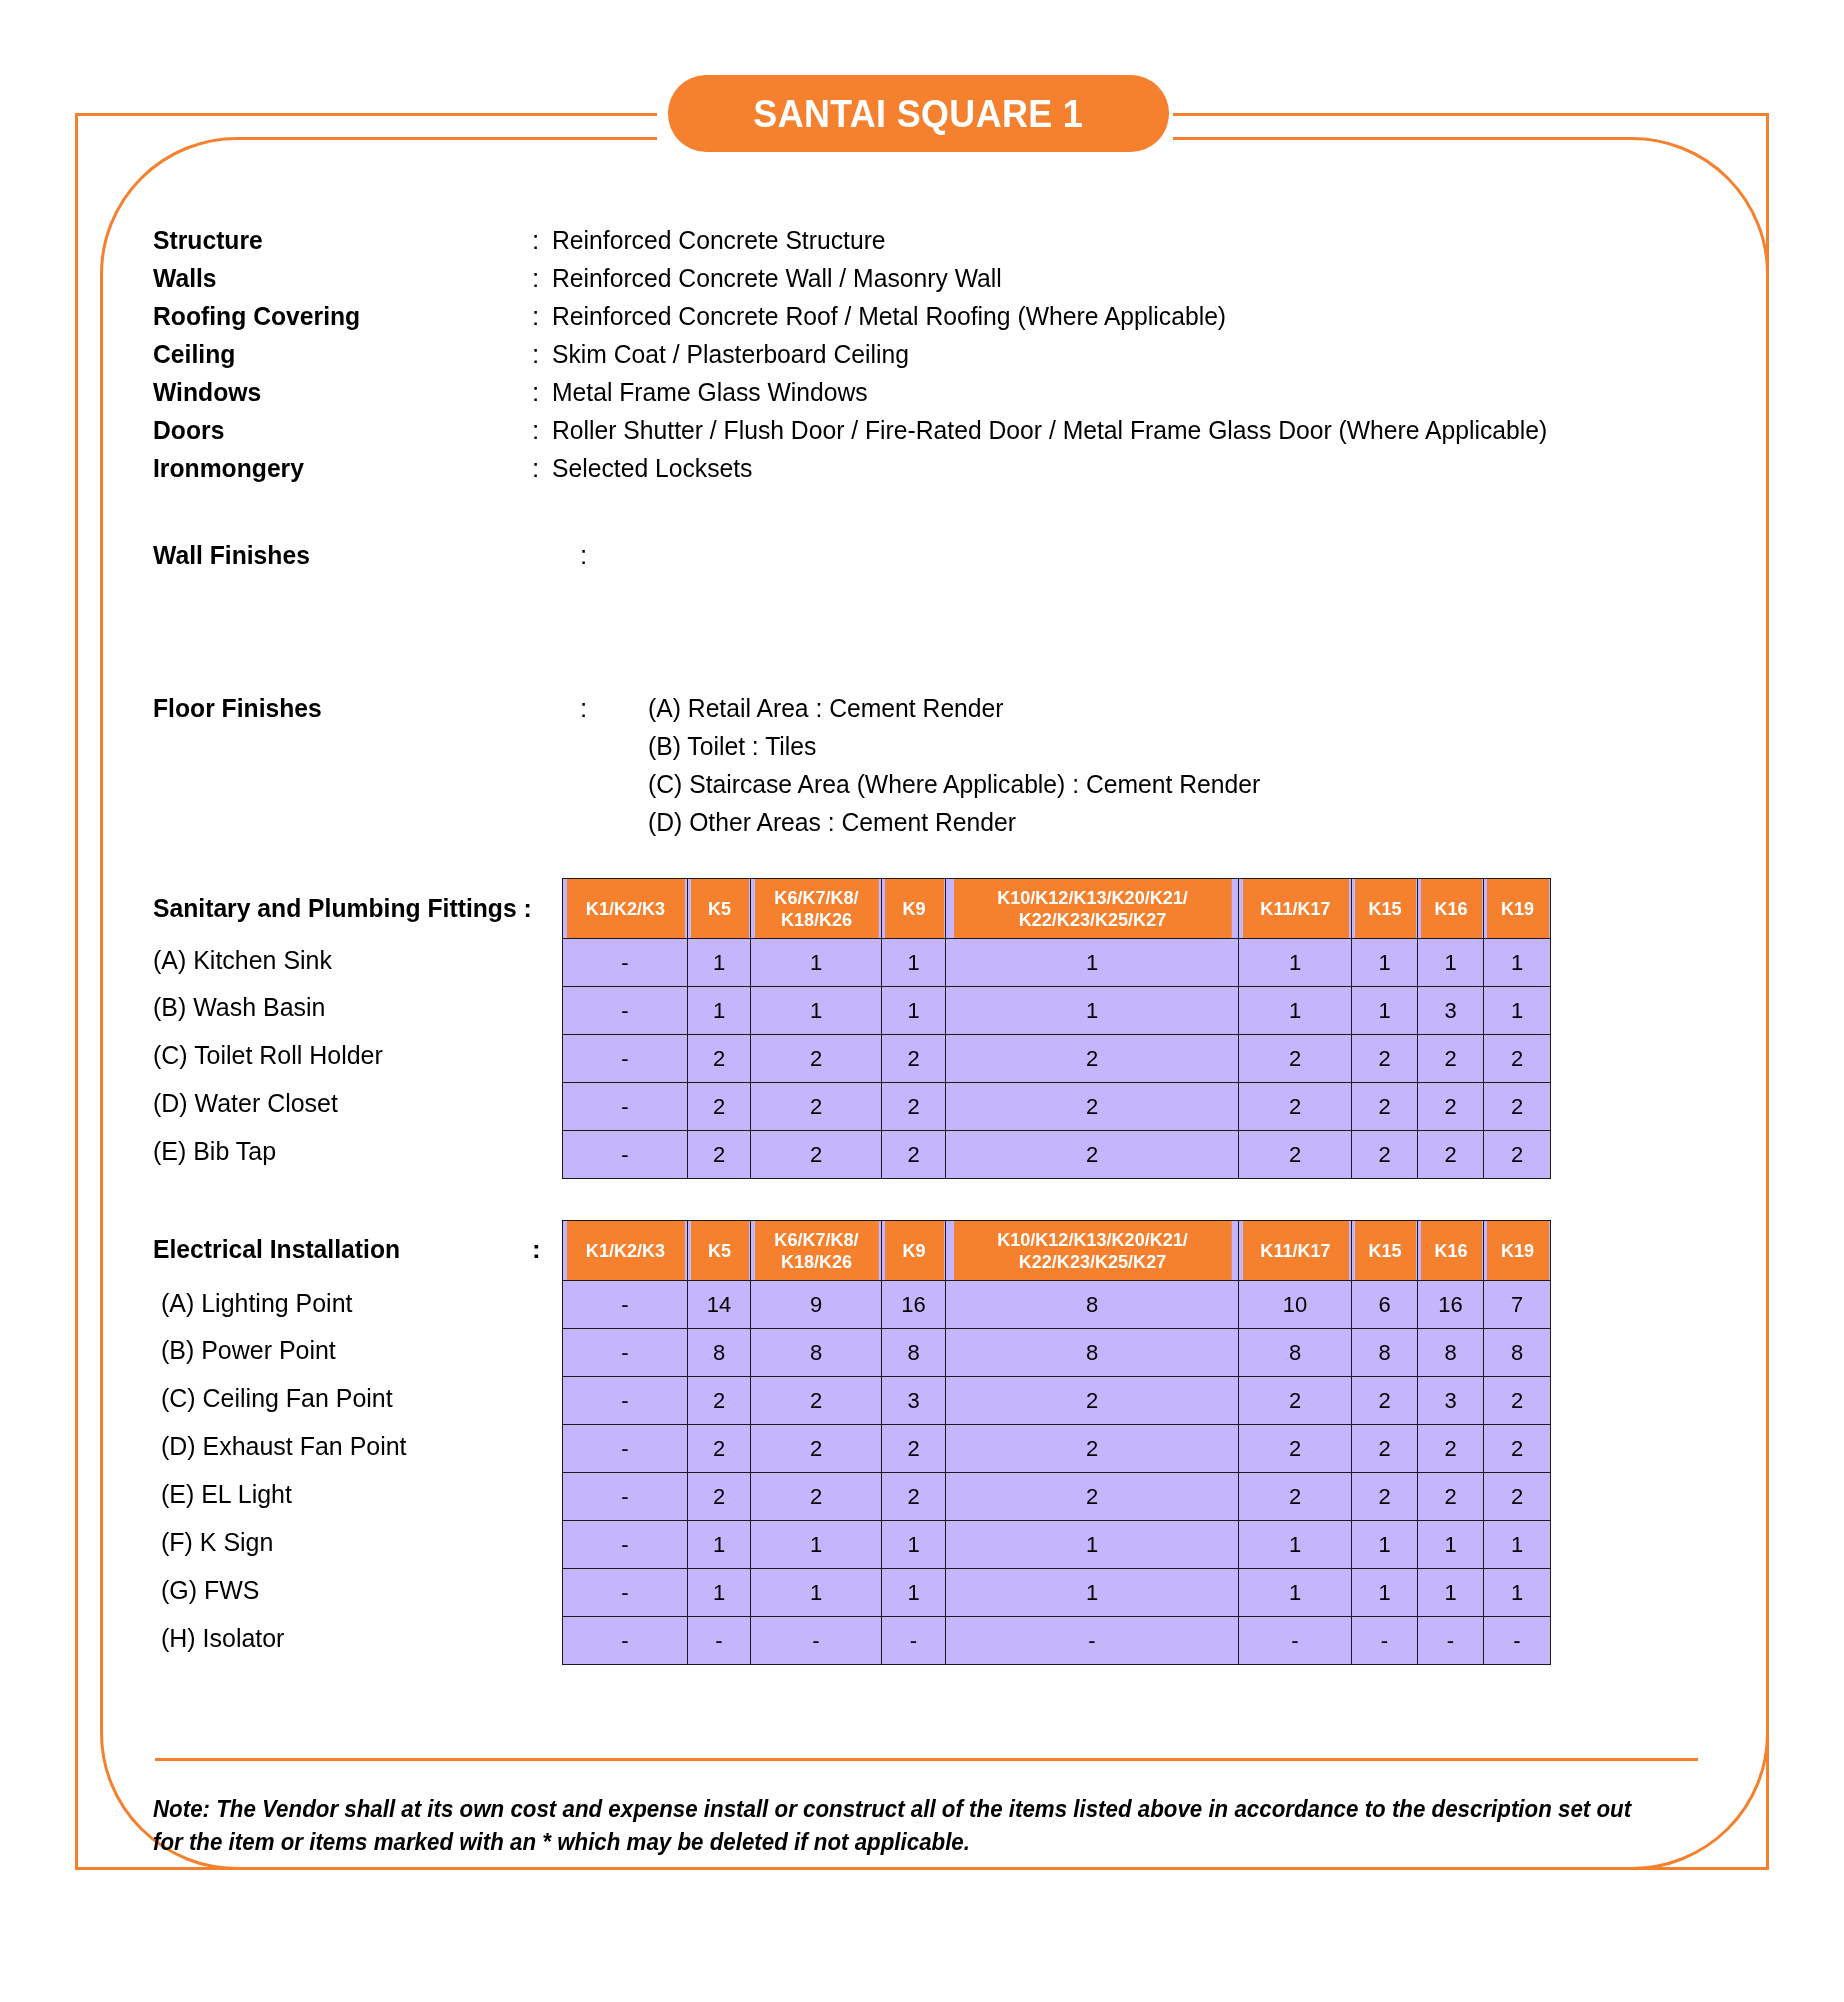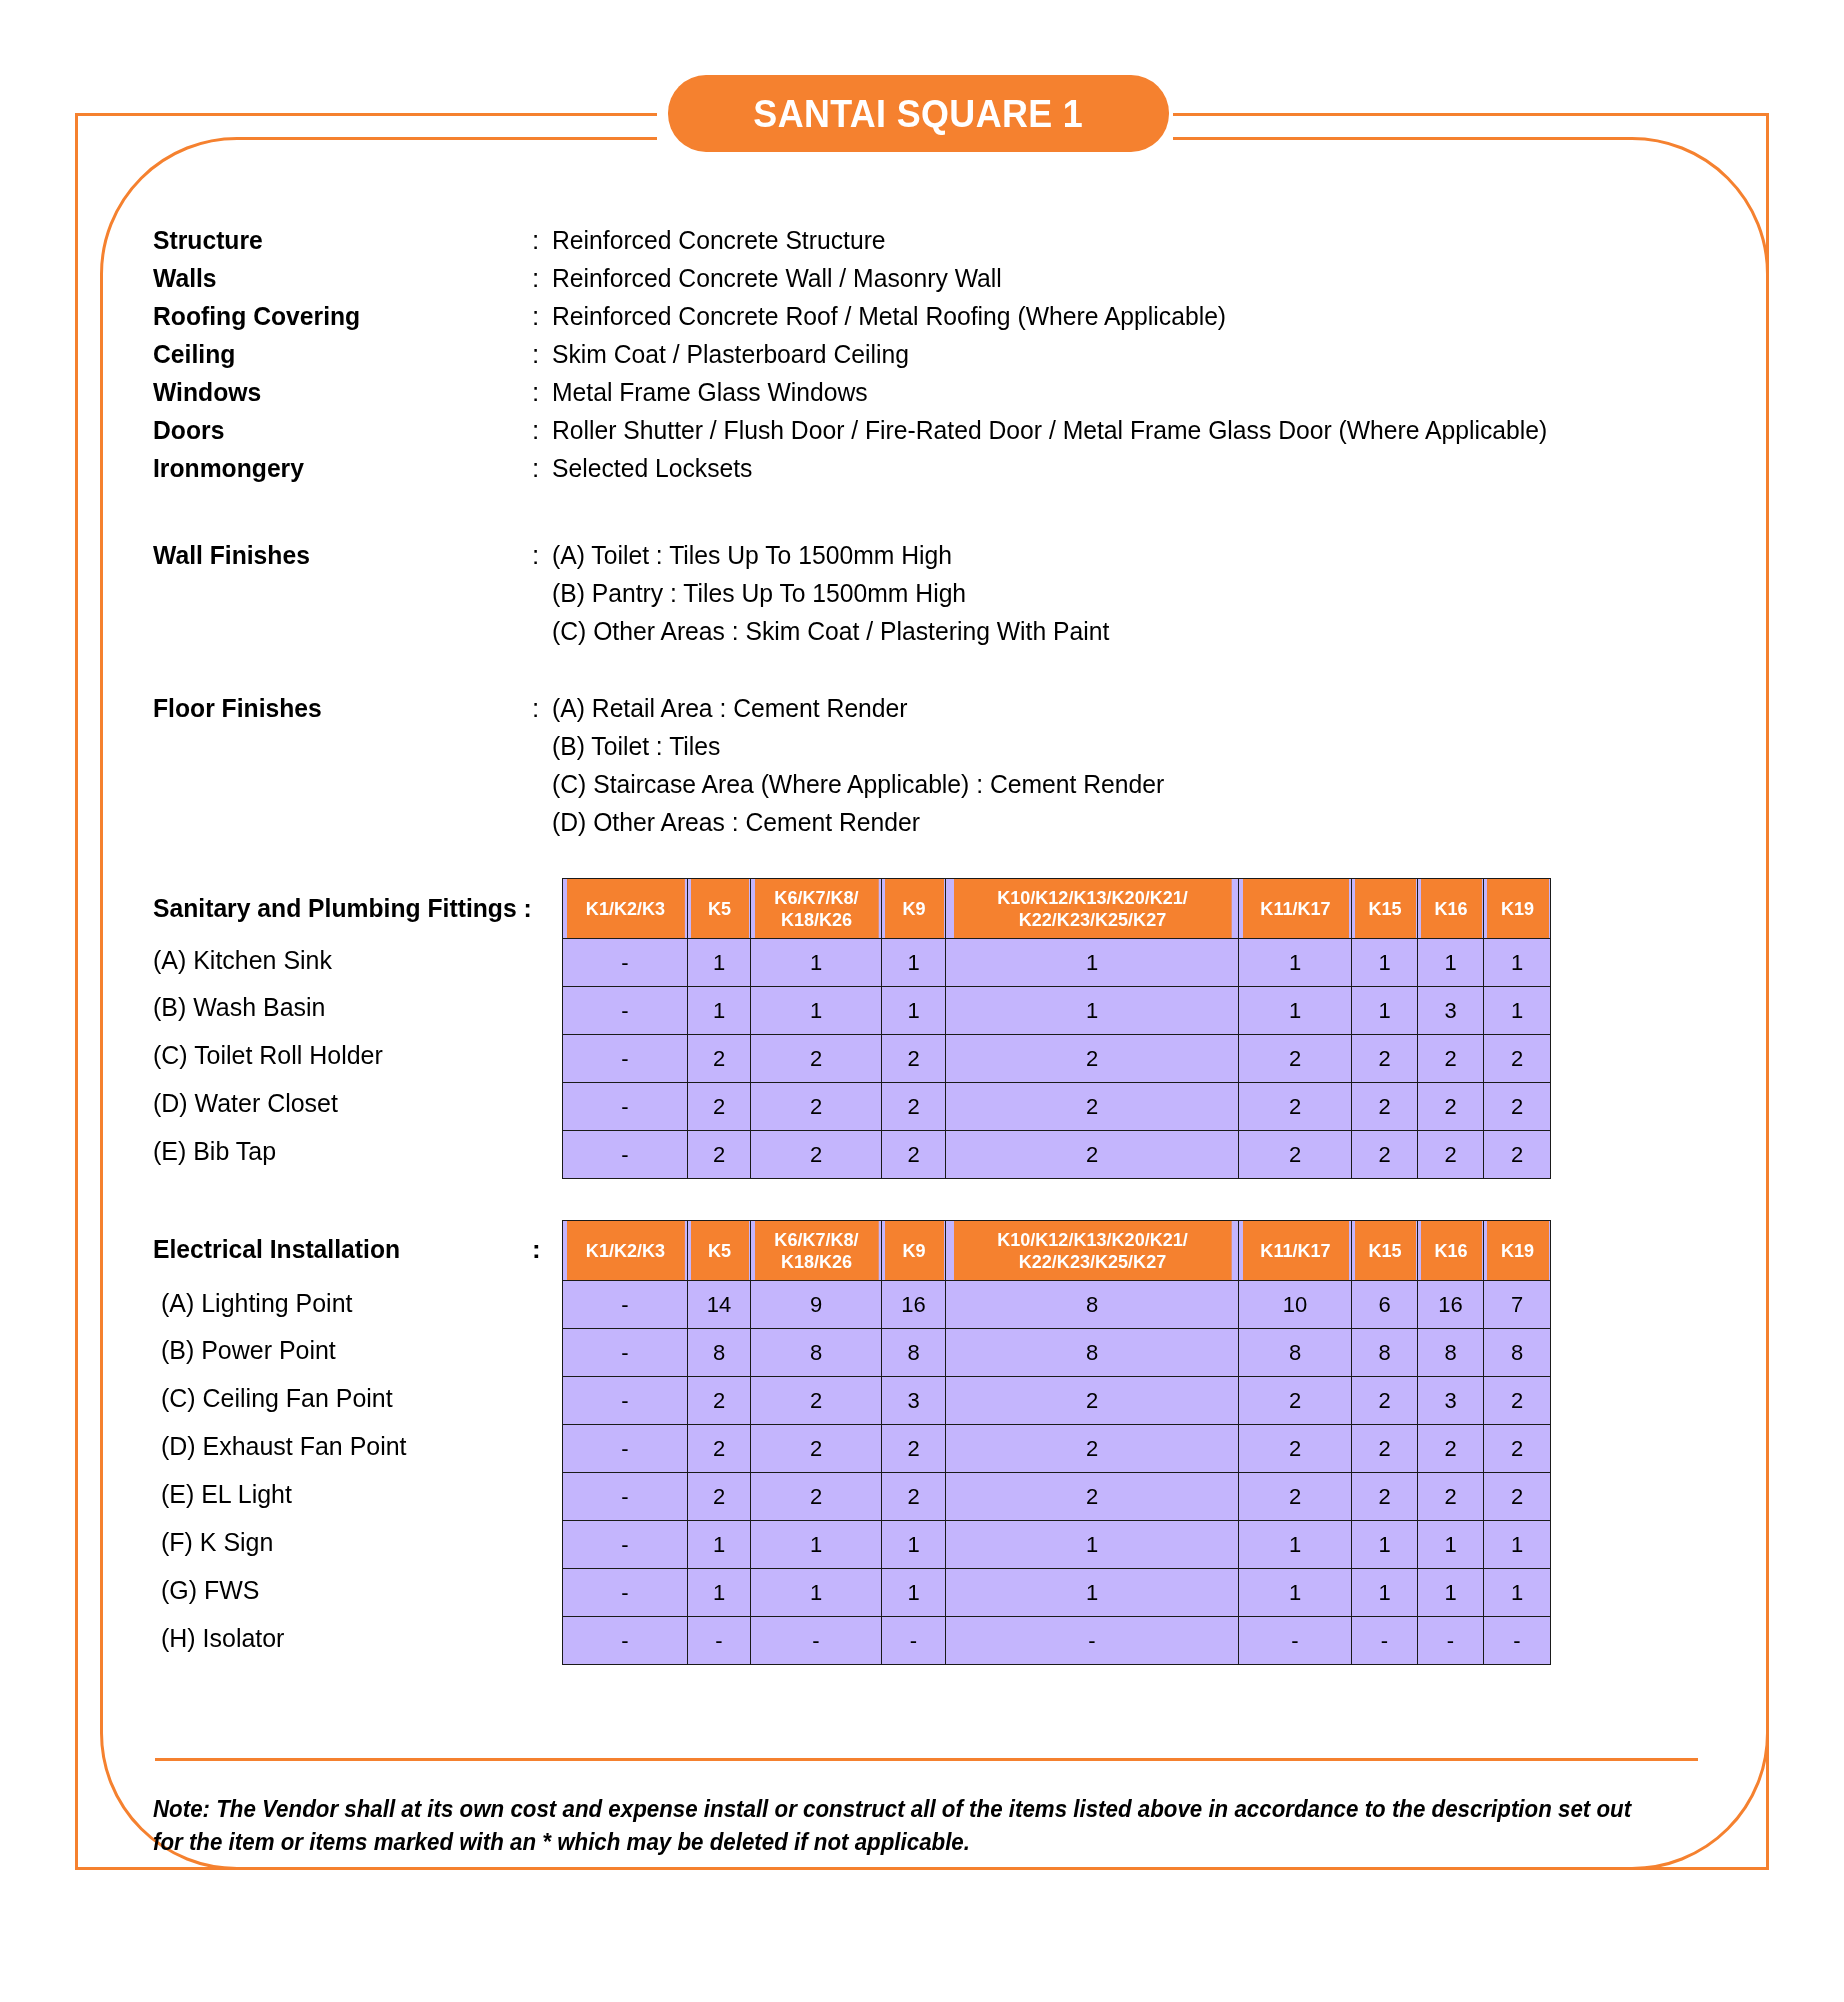--- a/index.html
+++ b/index.html
@@ -114,20 +114,21 @@
 
   
   .group {
     position: absolute;
     left: 153px;
     width: 1549px;
   }
   .group-head {
     display: flex;
     align-items: flex-start;
+    gap: 48px;
   }
   .group-label {
     width: 379px;
     font-size: 26px;
     font-weight: bold;
     white-space: nowrap;
     transform: scaleX(0.95);
     transform-origin: left center;
   }
   .group-colon {
@@ -272,25 +273,20 @@
       <span class="spec-label">Ironmongery</span>
       <span class="spec-colon">:</span>
       <span class="spec-value">Selected Locksets</span>
     </div>
   </div>
 
   <div class="group" style="top:540px;">
     <div class="group-head">
       <span class="group-label">Wall Finishes</span>
       <span class="group-colon">:</span>
-      <span class="group-lines">
-        <div class="gl">(A) Toilet : Tiles Up To 1500mm High</div>
-        <div class="gl">(B) Pantry : Tiles Up To 1500mm High</div>
-        <div class="gl">(C) Other Areas : Skim Coat / Plastering With Paint</div>
-      </span>
     </div>
   </div>
 
   <div class="group" style="top:693px;">
     <div class="group-head">
       <span class="group-label">Floor Finishes</span>
       <span class="group-colon">:</span>
       <span class="group-lines">
         <div class="gl">(A) Retail Area : Cement Render</div>
         <div class="gl">(B) Toilet : Tiles</div>

